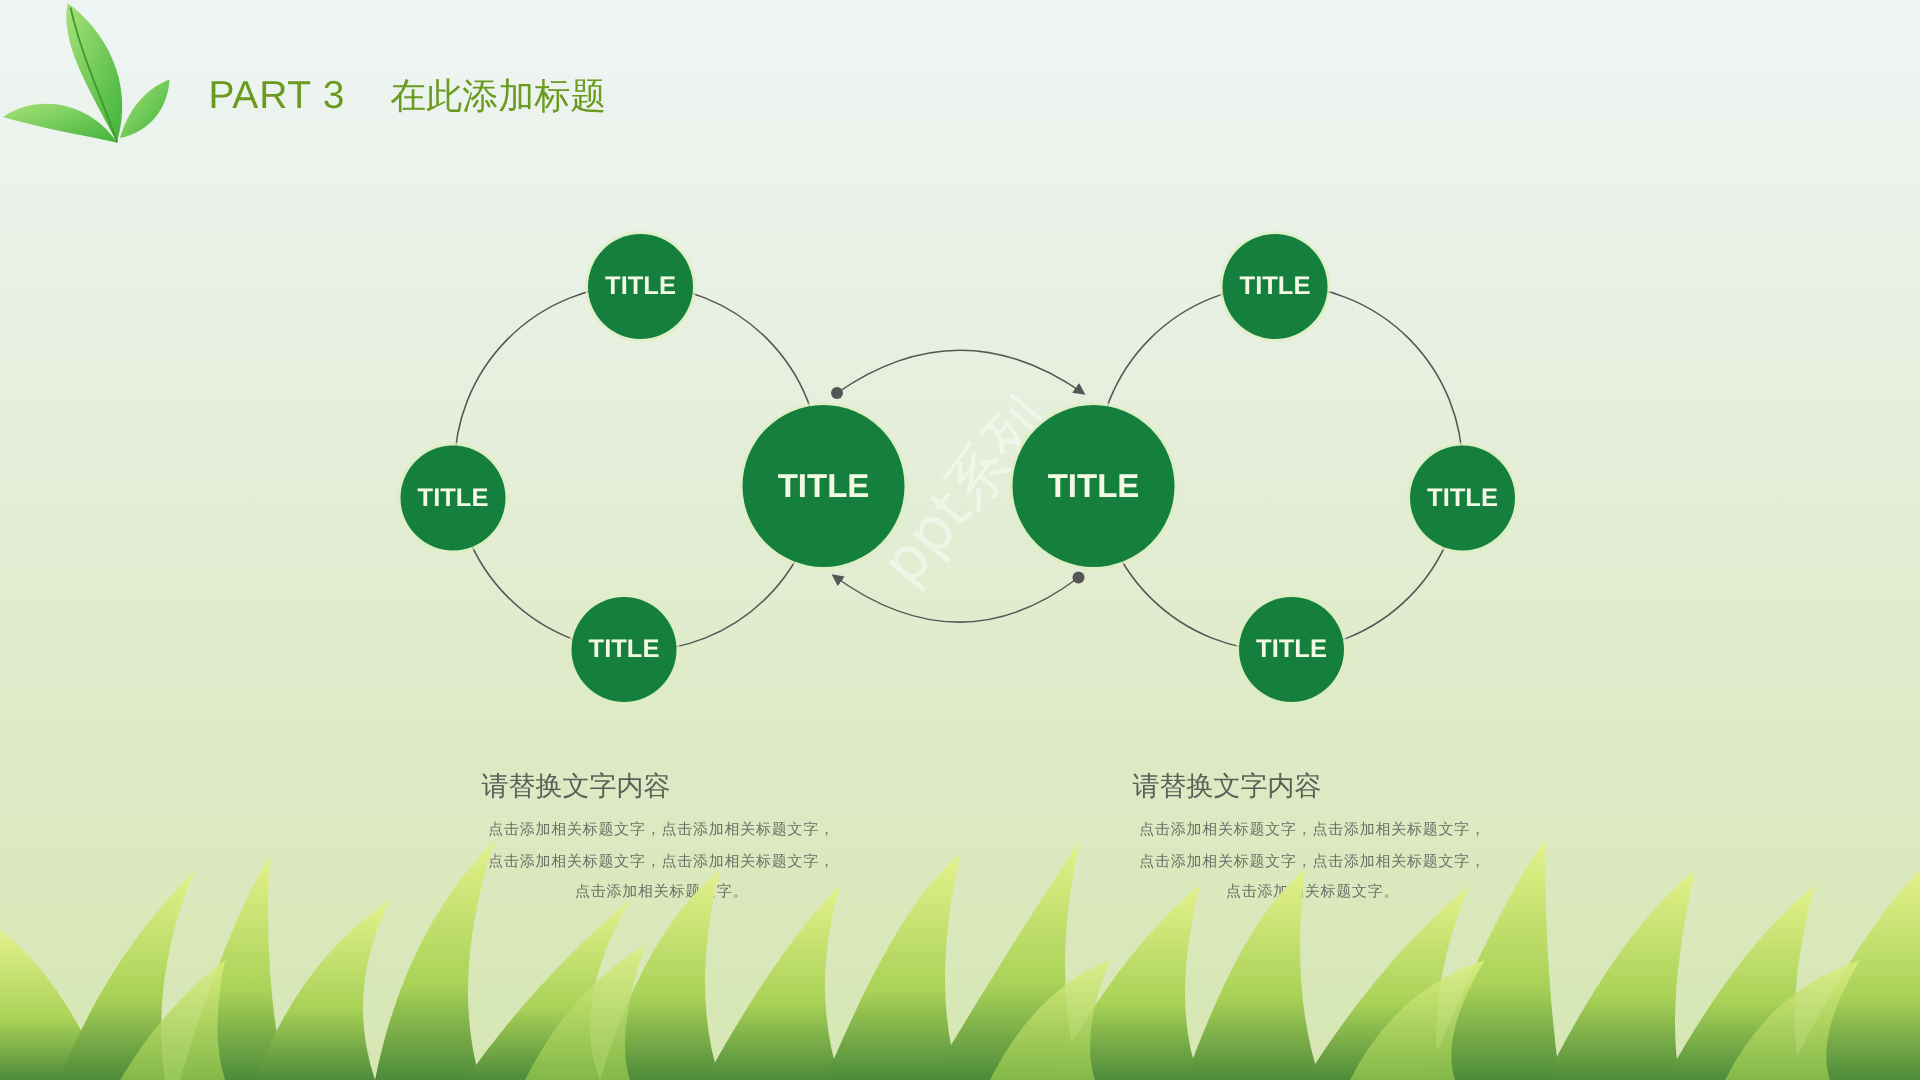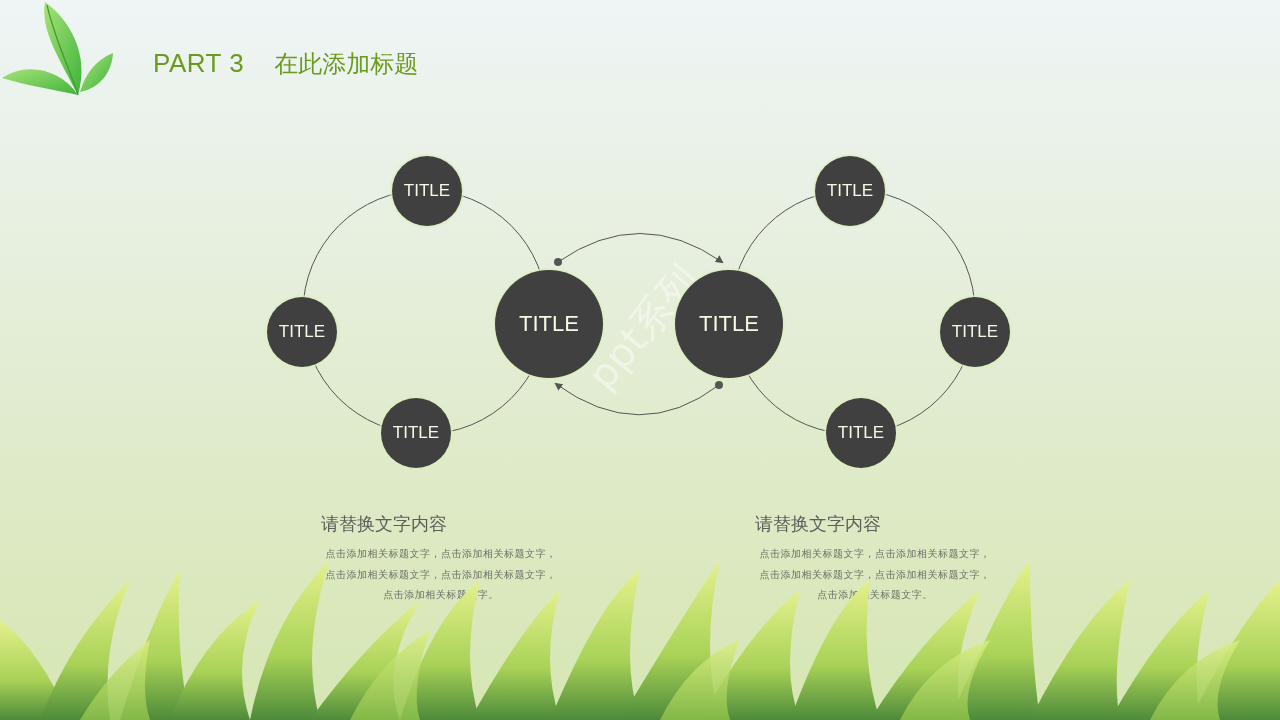--- a/index.html
+++ b/index.html
@@ -1,25 +1,25 @@
 <!DOCTYPE html>
 <html><head>
 <meta charset="utf-8">
 <style>
   html, body { margin:0; padding:0; }
   body { width:1280px; height:720px; overflow:hidden; position:relative;
     font-family:"Liberation Sans","DejaVu Sans",sans-serif;
     background: linear-gradient(to bottom, #eef5f5 0%, #e8f0e2 30%, #e0ebcc 60%, #d6e6b2 100%); }
   .leaf-logo { position:absolute; left:0; top:0; width:120px; height:100px; }
-  .header { position:absolute; left:153px; top:48px; font-size:26px; color:#6a9a1e; white-space:nowrap; }
+  .header { position:absolute; left:139px; top:48px; font-size:26px; color:#6a9a1e; white-space:nowrap; }
   .header .part { letter-spacing:0.5px; }
   .header .title { margin-left:30px; font-family:"DejaVu Sans",sans-serif; font-size:24px; }
   svg.diagram { position:absolute; left:0; top:0; width:1280px; height:720px; }
-  .node { position:absolute; border-radius:50%; background:#404040; color:#f4f9e6;
-    display:flex; align-items:center; justify-content:center; box-shadow:0 0 0 2px rgba(220,240,190,0.7); }
+  .node { position:absolute; border-radius:50%; background:#15803d; color:#f4f9e6;
+    display:flex; align-items:center; justify-content:center; box-shadow:0 0 0 2px rgba(220,240,190,0.7);font-weight:bold; }
   .node.small { width:70px; height:70px; font-size:17px; }
   .node.big { width:108px; height:108px; font-size:22px; }
   .textblock { position:absolute; width:240px; }
   .textblock .heading { font-family:Liberation Sans, sans-serif; font-size:18px; color:#5b5f58; margin-bottom:8px; }
   .textblock .body { font-family:Liberation Serif, serif; font-size:10px; color:#6b6f66; line-height:20.5px; letter-spacing:0.5px;text-align:center; }
   .grass { position:absolute; left:0; bottom:0; width:1280px; height:160px; }
   .watermark { position:absolute; left:570px; top:300px; font-size:40px; color:rgba(255,255,255,0.45);
     transform:rotate(-50deg); font-family:"DejaVu Sans",sans-serif; }
 </style>
 </head>

